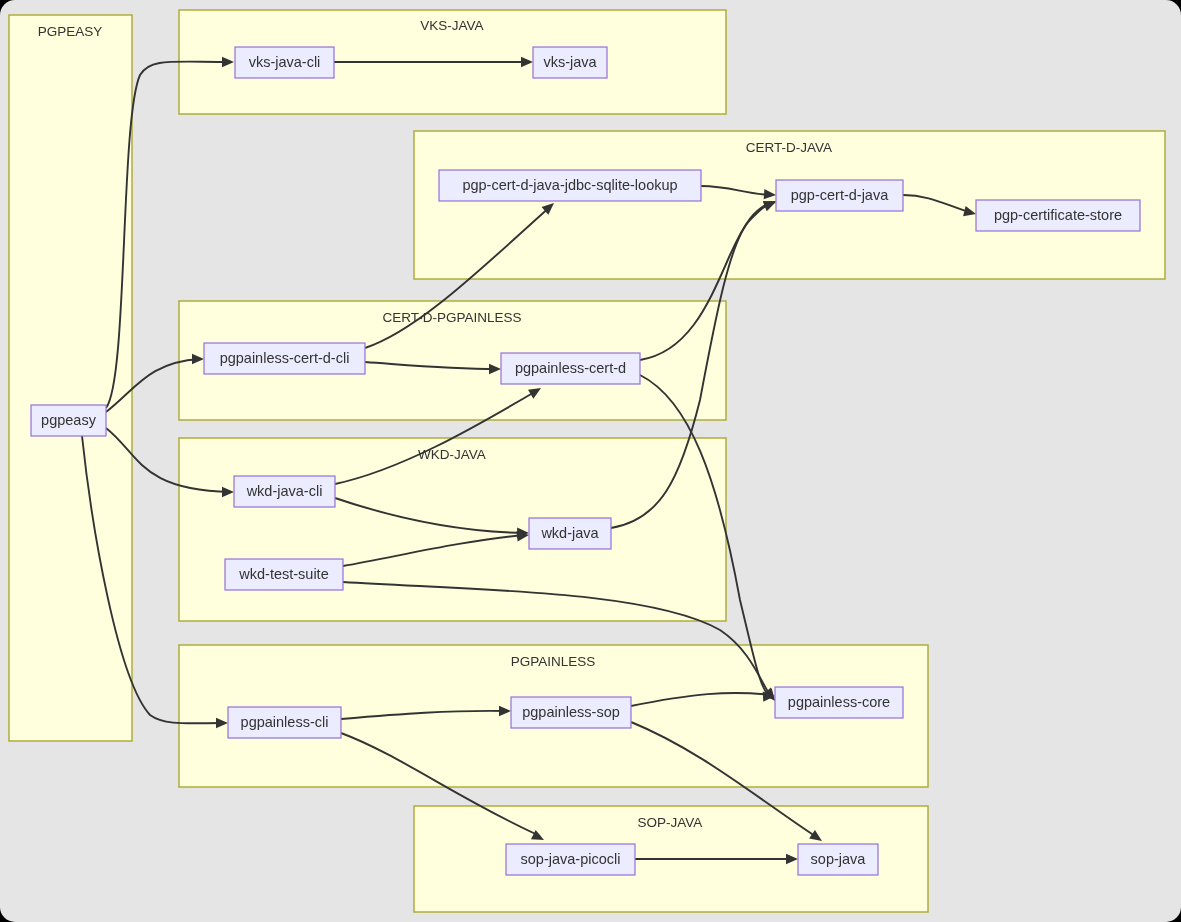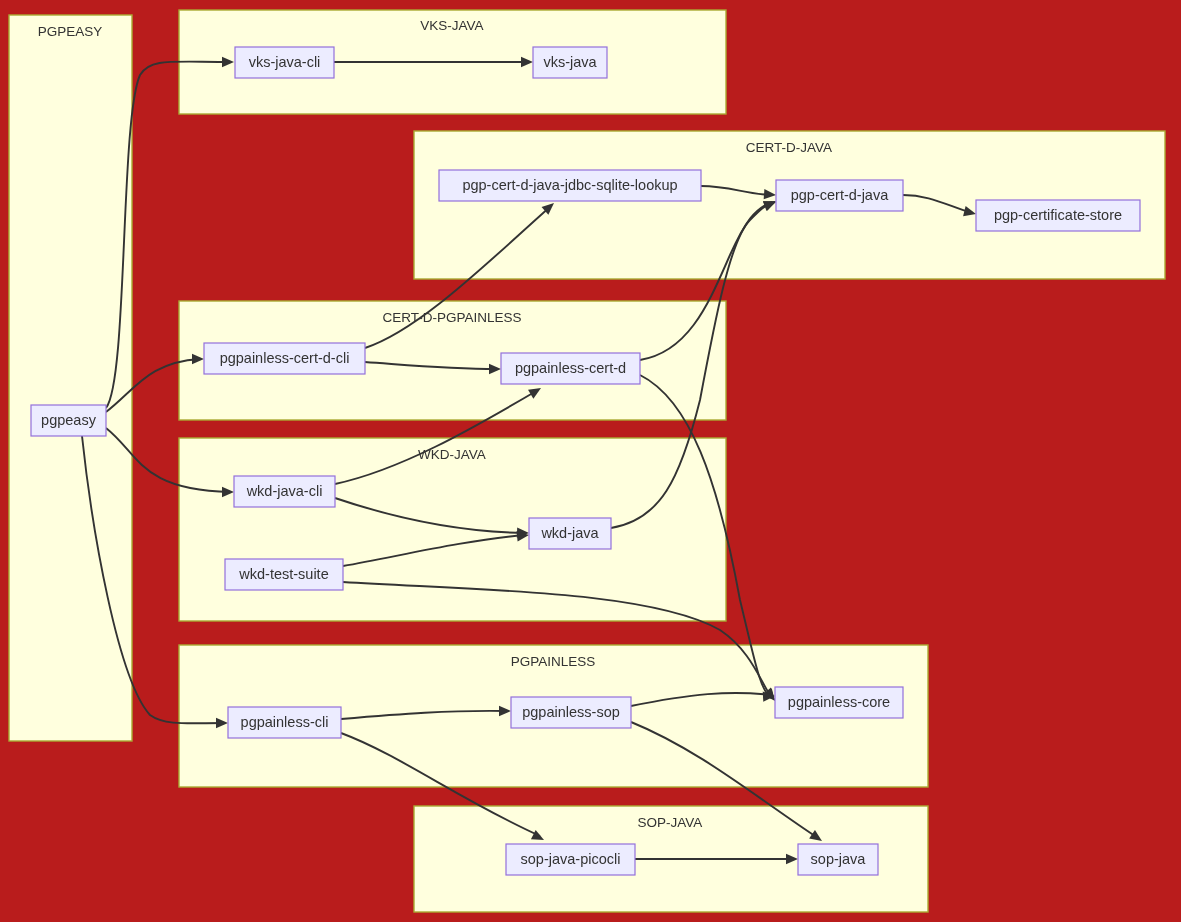--- a/index.html
+++ b/index.html
@@ -4,23 +4,24 @@
 <style>
   html, body {
     margin: 0;
     padding: 0;
     background: #000000;
   }
   #canvas {
     position: relative;
     width: 1181px;
     height: 922px;
-    background: #b91c1c;
+    background: #e5e5e5;
     overflow: hidden;
     font-family: "Liberation Sans", sans-serif;
+    border-radius: 15px;
   }
   svg#diagram {
     position: absolute;
     top: 0; left: 0;
     width: 1181px;
     height: 922px;
     display: block;
   }
   .cluster-rect {
     fill: #ffffde;

